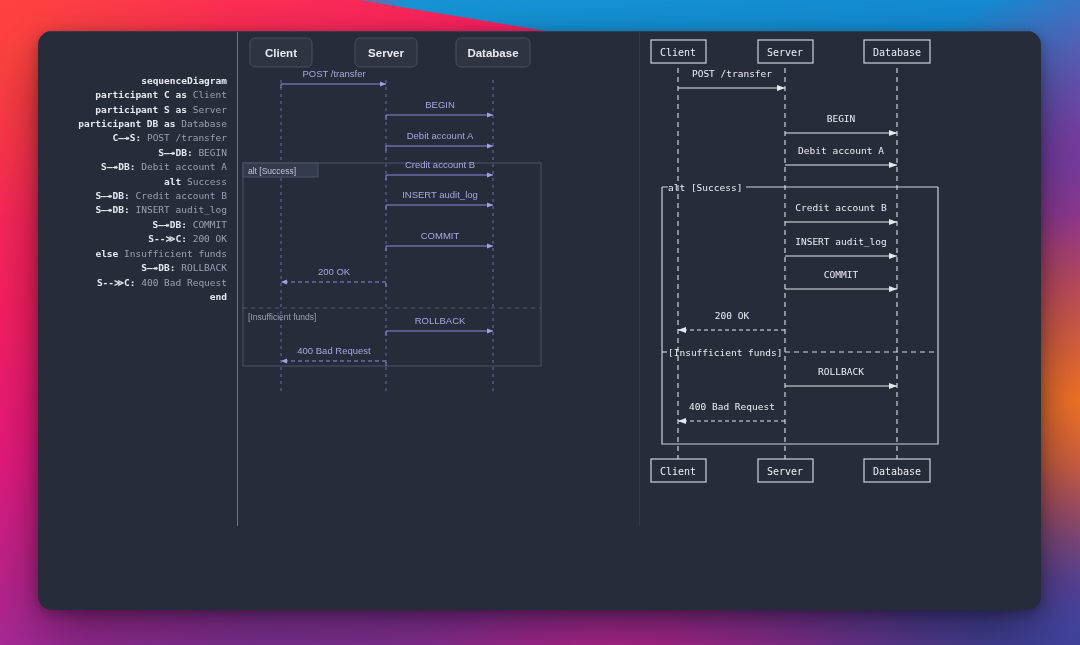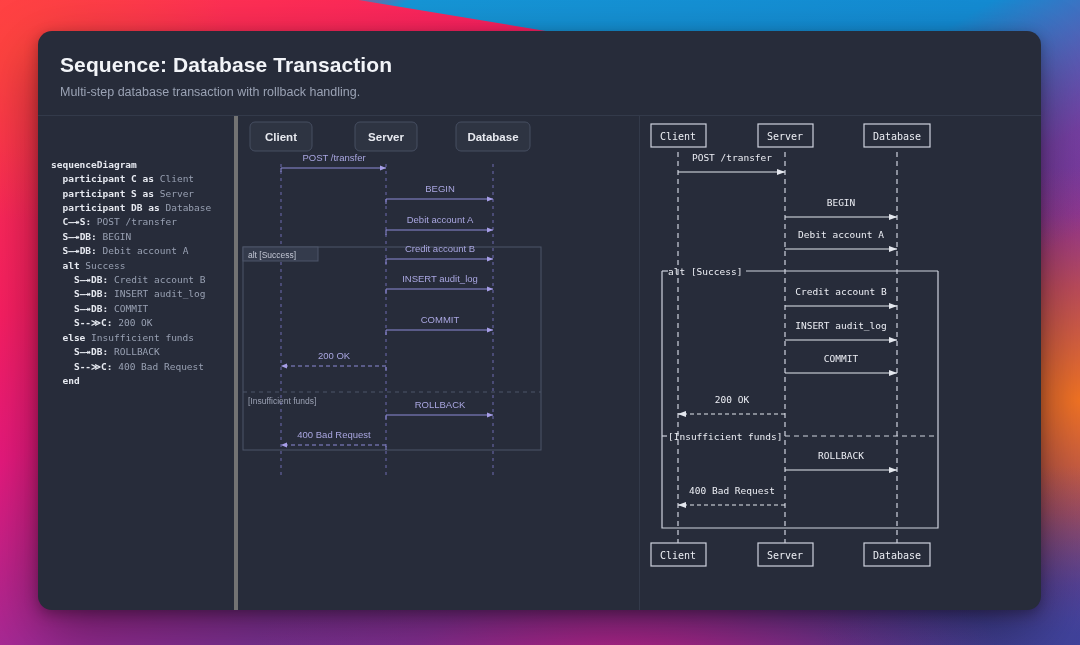--- a/index.html
+++ b/index.html
@@ -43,24 +43,24 @@
   #title { font-size:21px; font-weight:bold; color:#f2f4f8; letter-spacing:.1px; }
   #subtitle { font-size:12.5px; color:#9aa2b4; margin-top:8px; }
 
   #hrule { height:1px; background:#333a4a; }
 
   #body { display:flex; height:calc(579px - 85px); }
 
   
   #code-pane {
     width:200px; flex:none; padding:13px 10px 0 13px;
-    border-right:4px solid #737373;
+    border-right:1px solid #737373;
     font-family:"DejaVu Sans Mono", monospace;
     font-size:9.5px; line-height:14.4px;
-    white-space:pre; color:#98a0b2; overflow:hidden;
+    white-space:pre; color:#98a0b2; overflow:hidden;text-align:right;
   }
   .kw  { color:#e6e9f0; font-weight:bold; }
   .id  { color:#e6e9f0; font-weight:bold; }
   .str { color:#98a0b2; }
   .arw { color:#e6e9f0; font-weight:bold; }
 
   
   #mid-pane   { flex:1 1 0; position:relative; overflow:hidden; }
   #right-pane { flex:1 1 0; position:relative; overflow:hidden;
                 border-left:1px solid #333a4a; }
@@ -101,24 +101,20 @@
   <div class="g g1"></div>
     <div class="g g3"></div>
     <div class="g g4"></div>
   <div class="g g5"></div>
     <div class="g g6"></div>
     <div class="g g2"></div>
 </div>
 
 <div id="card">
 
-  <div id="card-header">
-    <div id="title">Sequence: Database Transaction</div>
-    <div id="subtitle">Multi-step database transaction with rollback handling.</div>
-  </div>
   <div id="hrule"></div>
 
   <div id="body">
 
     <div id="code-pane">
       <div id="code-text"><span class="kw">sequenceDiagram</span>
 &nbsp;&nbsp;<span class="kw">participant</span> <span class="id">C</span> <span class="kw">as</span> <span class="str">Client</span>
 &nbsp;&nbsp;<span class="kw">participant</span> <span class="id">S</span> <span class="kw">as</span> <span class="str">Server</span>
 &nbsp;&nbsp;<span class="kw">participant</span> <span class="id">DB</span> <span class="kw">as</span> <span class="str">Database</span>
 &nbsp;&nbsp;<span class="id">C</span><span class="arw">—↠</span><span class="id">S</span><span class="kw">:</span> <span class="str">POST /transfer</span>

